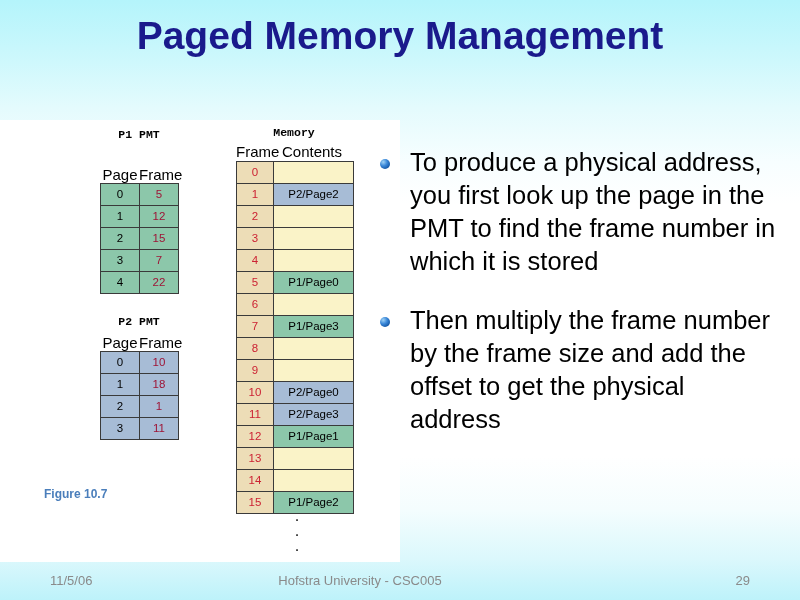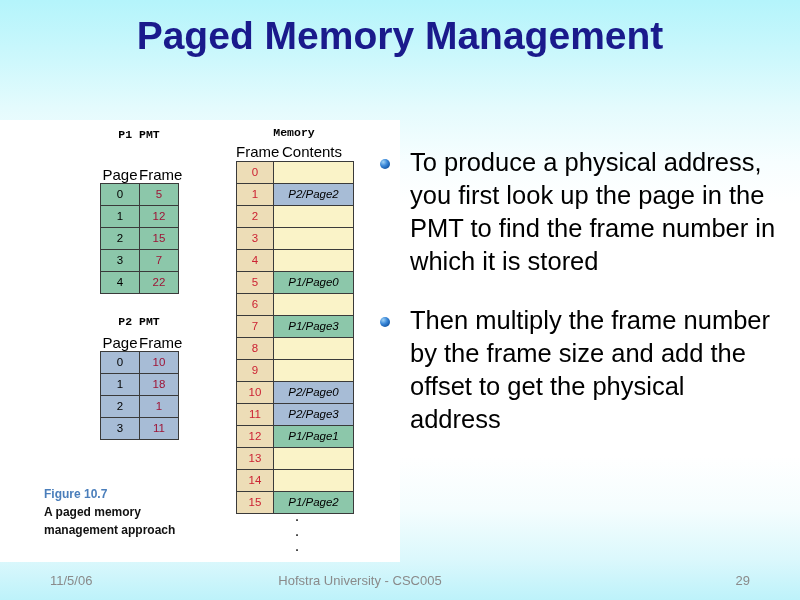--- a/index.html
+++ b/index.html
@@ -110,21 +110,20 @@
   #memory { left: 236px; top: 41px; }
   #memory td.frame-cell {
     background: #edddb7;
     color: #cc2233;
     width: 36px;
   }
   #memory td.content-cell {
     background: #faf3c8;
     color: #000000;
     width: 79px;
-    font-style: italic;
   }
   #memory td.content-cell.p1 { background: #8cc7aa; }
   #memory td.content-cell.p2 { background: #a7bcd6; }
 
   #mem-dots {
     position: absolute;
     left: 292px;
     top: 390px;
     width: 10px;
     text-align: center;
@@ -329,21 +328,20 @@
     </table>
 
     <div id="mem-dots">
         <span>.</span>
         <span>.</span>
         <span>.</span>
       </div>
 
     <div id="fig-caption">
       <span class="fignum">Figure 10.7</span>
-      <span class="figtext">A paged memory management approach</span>
     </div>
 
   </div>
 
   <div id="bullets">
     <div class="bullet-row">
       <span class="bullet-mark"></span>
       <span>To produce a physical address, you first look up the page in the PMT to find the frame number in which it is stored</span>
     </div>
     <div class="bullet-row">

